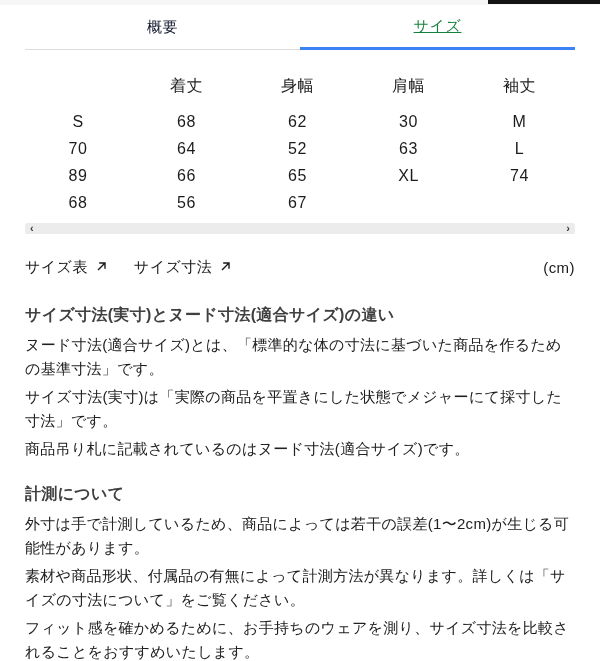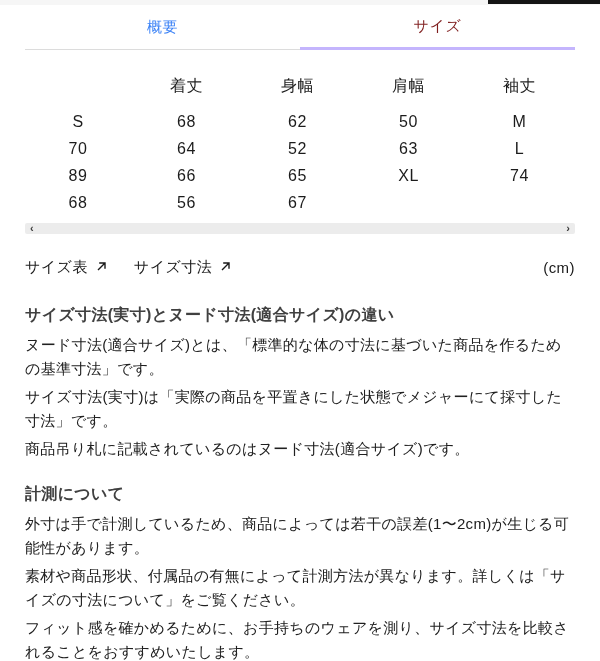--- a/index.html
+++ b/index.html
@@ -14,23 +14,23 @@
 
   
   .top-strip { position:relative; height:5px; background:#f6f6f6; width:100%; }
   .top-strip-black { position:absolute; top:0; right:0; width:112px; height:4px; background:#141414; }
 
   
   .tabs { display:flex; margin:0 25px; height:45px; }
   .tab {
     flex:1; display:flex; align-items:center; justify-content:center;
     font-size:15px; letter-spacing:0.04em; cursor:pointer;
-    border-bottom:1px solid #dcdcdc; color:#3b82f6;
+    border-bottom:1px solid #dcdcdc; color:#0f172a;
   }
-  .tab.active { border-bottom:3px solid #c4b5fd; color:#7f1d1d; }
+  .tab.active { border-bottom:3px solid #3b82f6; color:#15803d;text-decoration:underline; }
 
   
   .size-table {
     margin:18px 25px 0; width:550px;
     display:grid; grid-template-columns:106px 111px 111px 111px 111px;
     font-size:16px; letter-spacing:0.03em;
   }
   .size-table .cell {
     display:flex; align-items:center; justify-content:center;
     height:27px; color:#1c1c1c;
@@ -83,21 +83,21 @@
   <div class="size-table">
     <div class="cell head"></div>
     <div class="cell head">着丈</div>
     <div class="cell head">身幅</div>
     <div class="cell head">肩幅</div>
     <div class="cell head">袖丈</div>
 
     <div class="cell">S</div>
     <div class="cell">68</div>
     <div class="cell">62</div>
-    <div class="cell">50</div>
+    <div class="cell">30</div>
 
     <div class="cell">M</div>
     <div class="cell">70</div>
     <div class="cell">64</div>
     <div class="cell">52</div>
     <div class="cell">63</div>
 
     <div class="cell">L</div>
     <div class="cell">89</div>
     <div class="cell">66</div>

